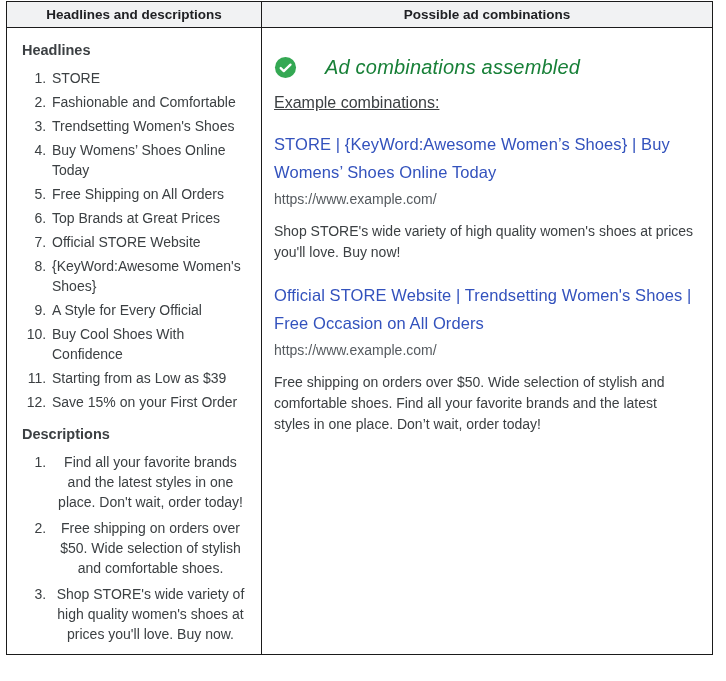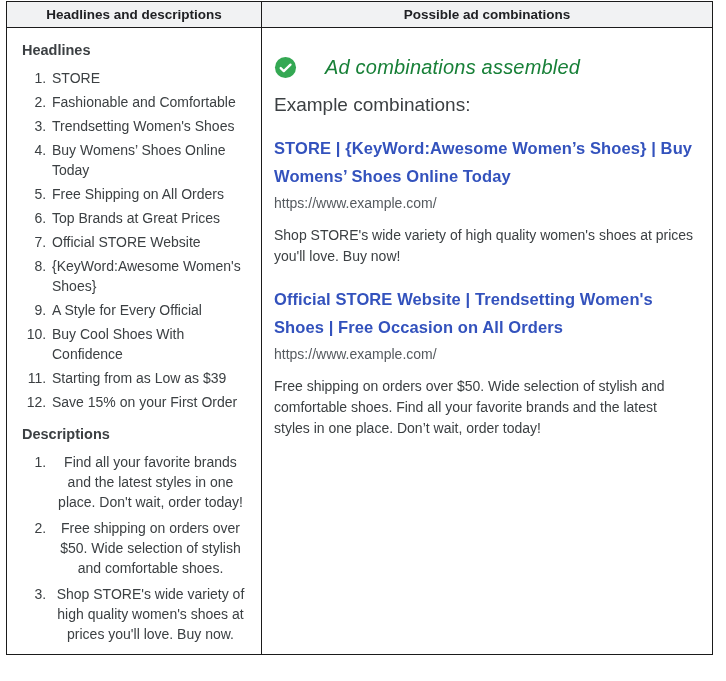--- a/index.html
+++ b/index.html
@@ -67,30 +67,31 @@
   .status-text{
     margin-left:8px;
     font-size:20px;
     font-style:italic;
     font-weight:500;
     color:var(--green-text);
     letter-spacing:.2px;
   }
   .intro{
     margin:15px 0 0 0;
-    font-size:19px;
+    font-size:16px;
     color:var(--body-text);
+    text-decoration:underline;
   }
   .ad-list{ margin-top:8px; }
   .ad{ margin-top:18px; }
   .ad-title{
     font-size:16.5px;
     line-height:28px;
     color:var(--link-blue);
-    font-weight:700;
+    font-weight:400;
     letter-spacing:.1px;
     max-width:426px;
     cursor:pointer;
   }
   .ad-url{
     font-size:14px;
     color:var(--url-gray);
     margin:5px 0 0 0;
   }
   .ad-desc{

